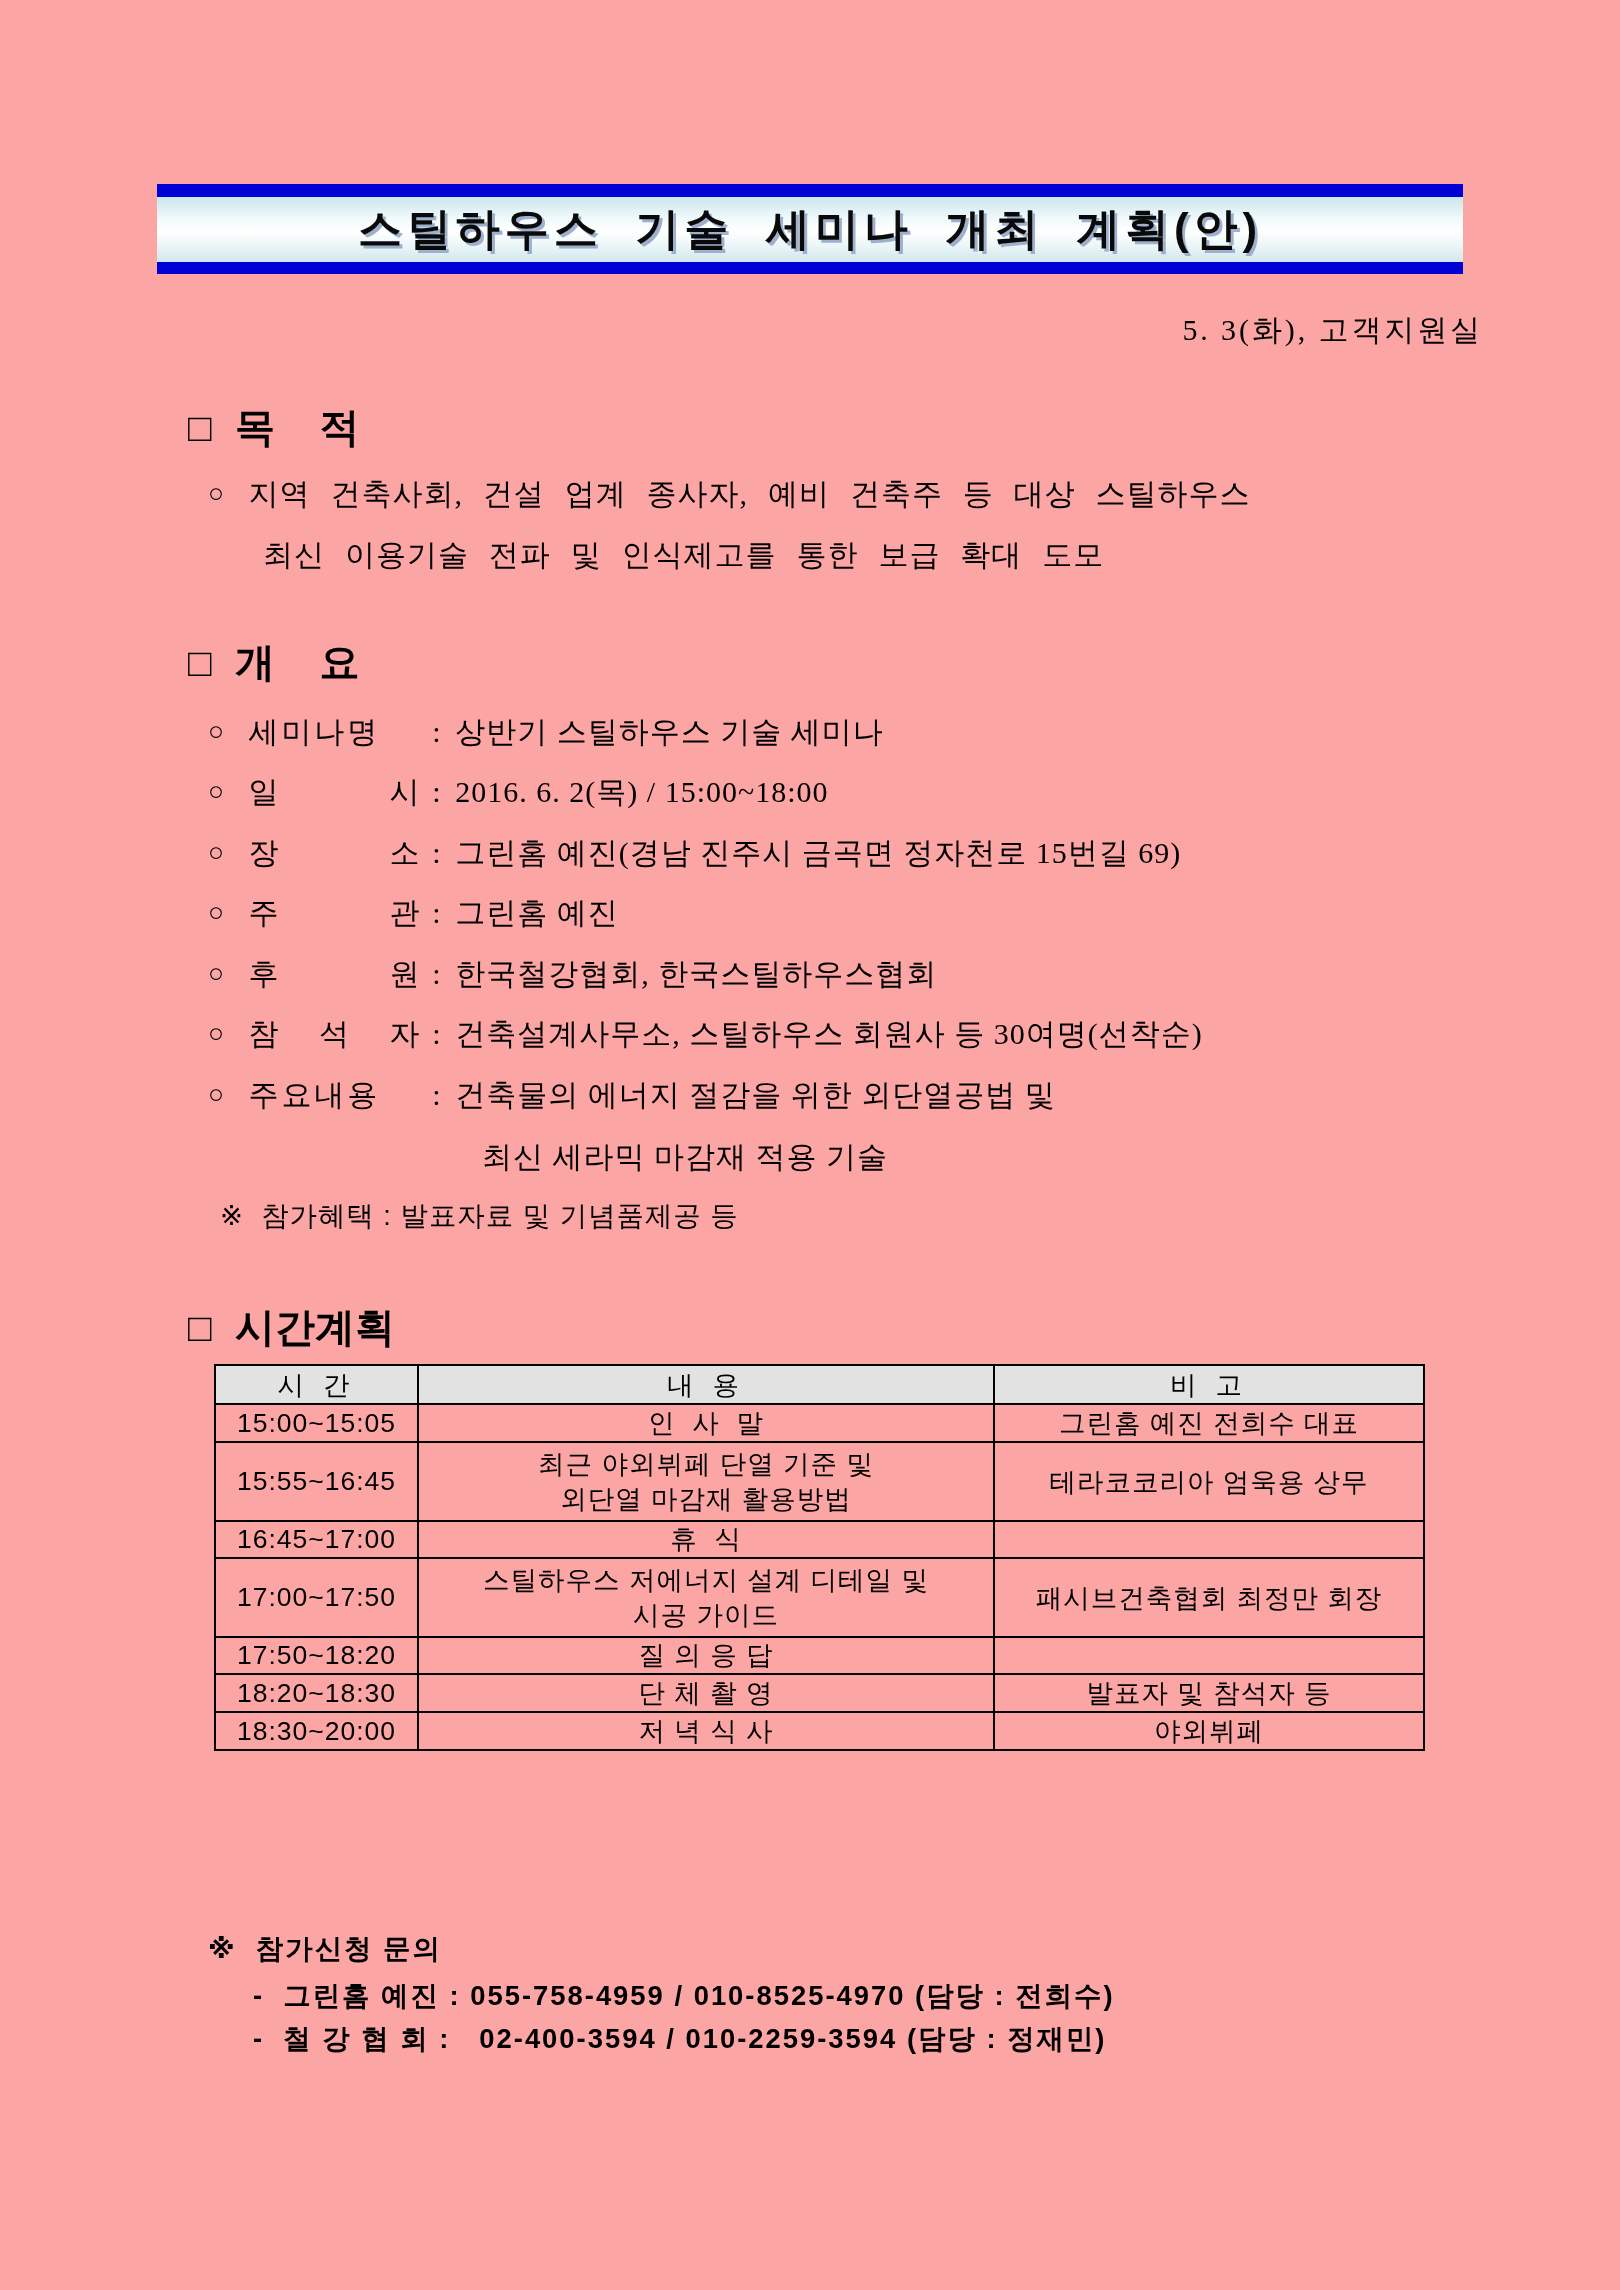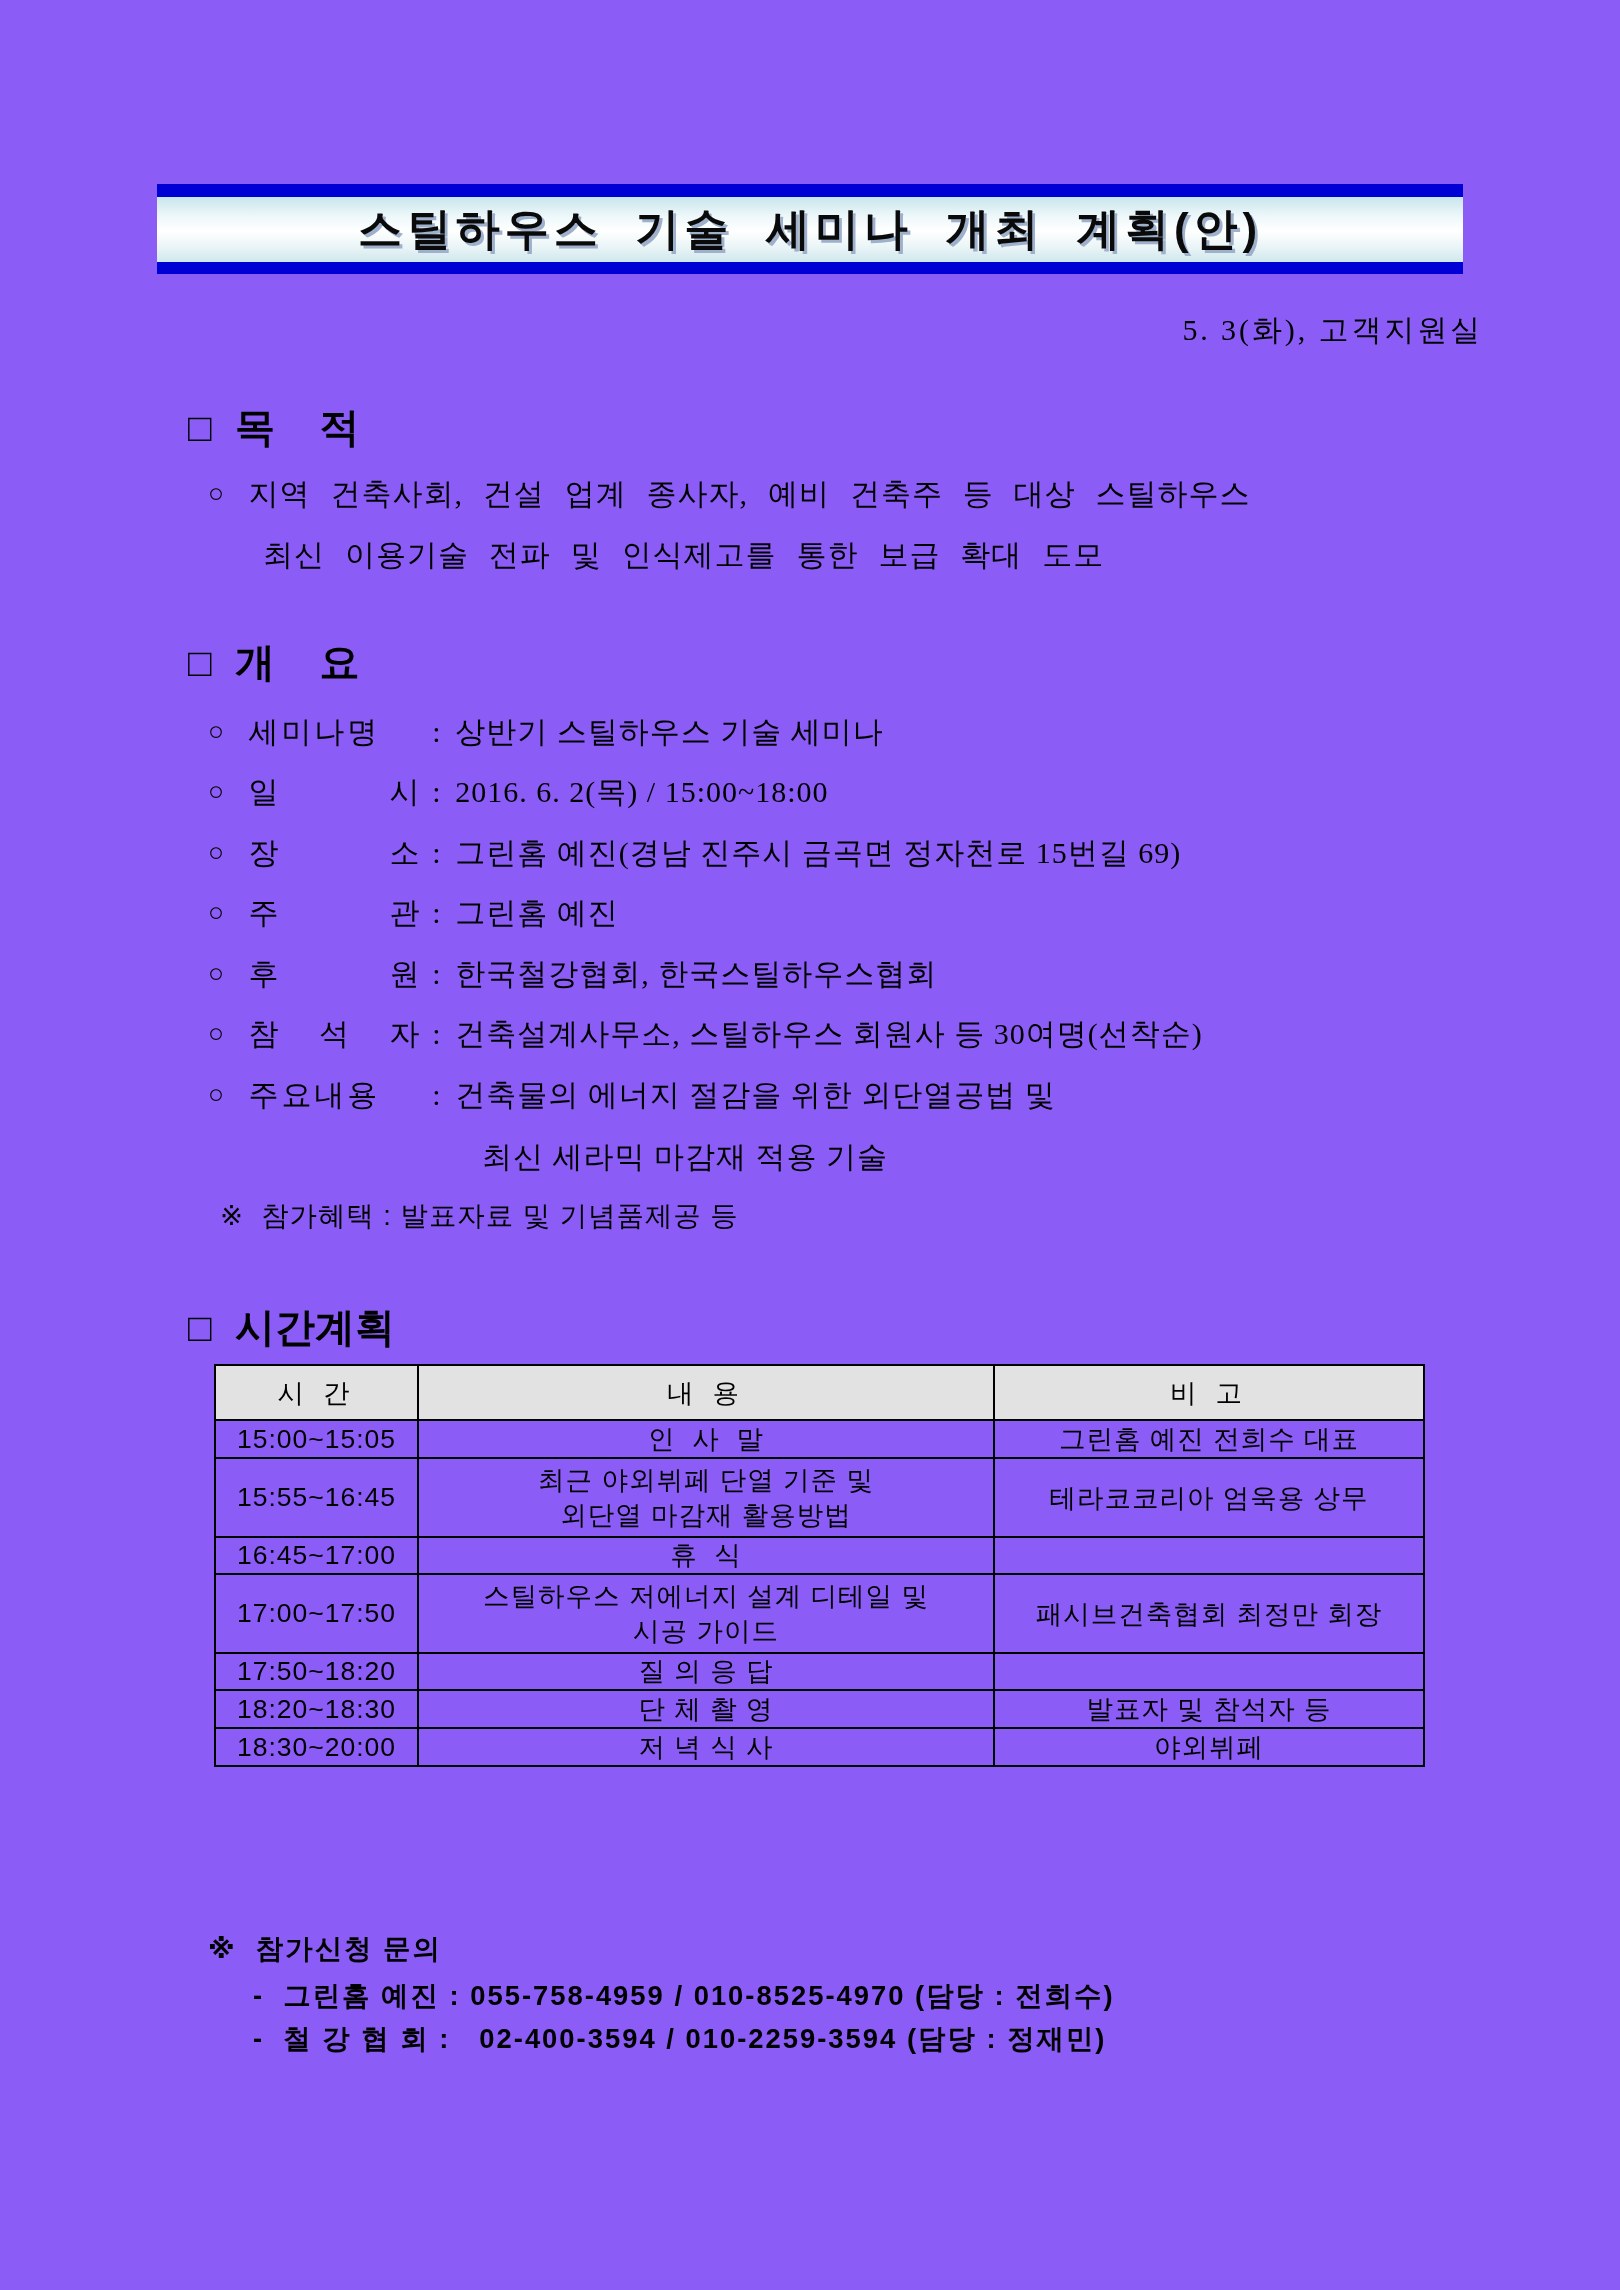--- a/index.html
+++ b/index.html
@@ -1,18 +1,18 @@
 <!DOCTYPE html>
 <html><head>
 <meta charset="utf-8">
 <style>
   * { margin:0; padding:0; box-sizing:border-box; }
   html,body { background:#ffffff; }
   #page {
-    position:relative; width:1620px; height:2291px; background:#8b5cf6;
+    position:relative; width:1620px; height:2291px; background:#fca5a5;
     font-family:"Liberation Serif","DejaVu Serif",serif; color:#000;
     overflow:hidden;
   }
   
   #banner { position:absolute; left:157px; top:184px; width:1306px; height:90px; }
   #banner .bar { height:12.7px; background:#0101d6; }
   #banner .mid {
     height:65px;
     background:linear-gradient(180deg,#c9e5ec 0%,#eef8fa 30%,#ffffff 52%,#e9f4f6 78%,#cfe7ed 100%);
     display:flex; align-items:center; justify-content:center;
@@ -52,21 +52,21 @@
     font-weight:normal; font-size:27.4px; letter-spacing:1px; white-space:pre;
   }
   
   #schedule-table {
     position:absolute; left:214px; top:1364px; width:1210px;
     border-collapse:collapse; table-layout:fixed;
     font-family:"Liberation Sans","DejaVu Sans",sans-serif;
     font-size:26.5px; letter-spacing:1px;
   }
   #schedule-table td, #schedule-table th { border:2px solid #000; text-align:center; vertical-align:middle; padding:0; }
-  #schedule-table th { background:#e2e2e2; font-weight:500; height:55px; letter-spacing:5.9px; }
+  #schedule-table th { background:#e2e2e2; font-weight:500; height:39px; letter-spacing:5.9px; }
   tr.h49 { height:32px; }
   tr.h81 { height:79px; }
   .cell-lines span { display:block; line-height:35px; white-space:pre; }
   .cell-lines span:empty { display:none; }
   td.note-cell, td.time-cell { white-space:pre; }
   
   .contact-line {
     position:absolute; font-family:"Liberation Sans","DejaVu Sans",sans-serif;
     font-weight:bold; font-size:27.4px; letter-spacing:2px; white-space:pre;
   }

